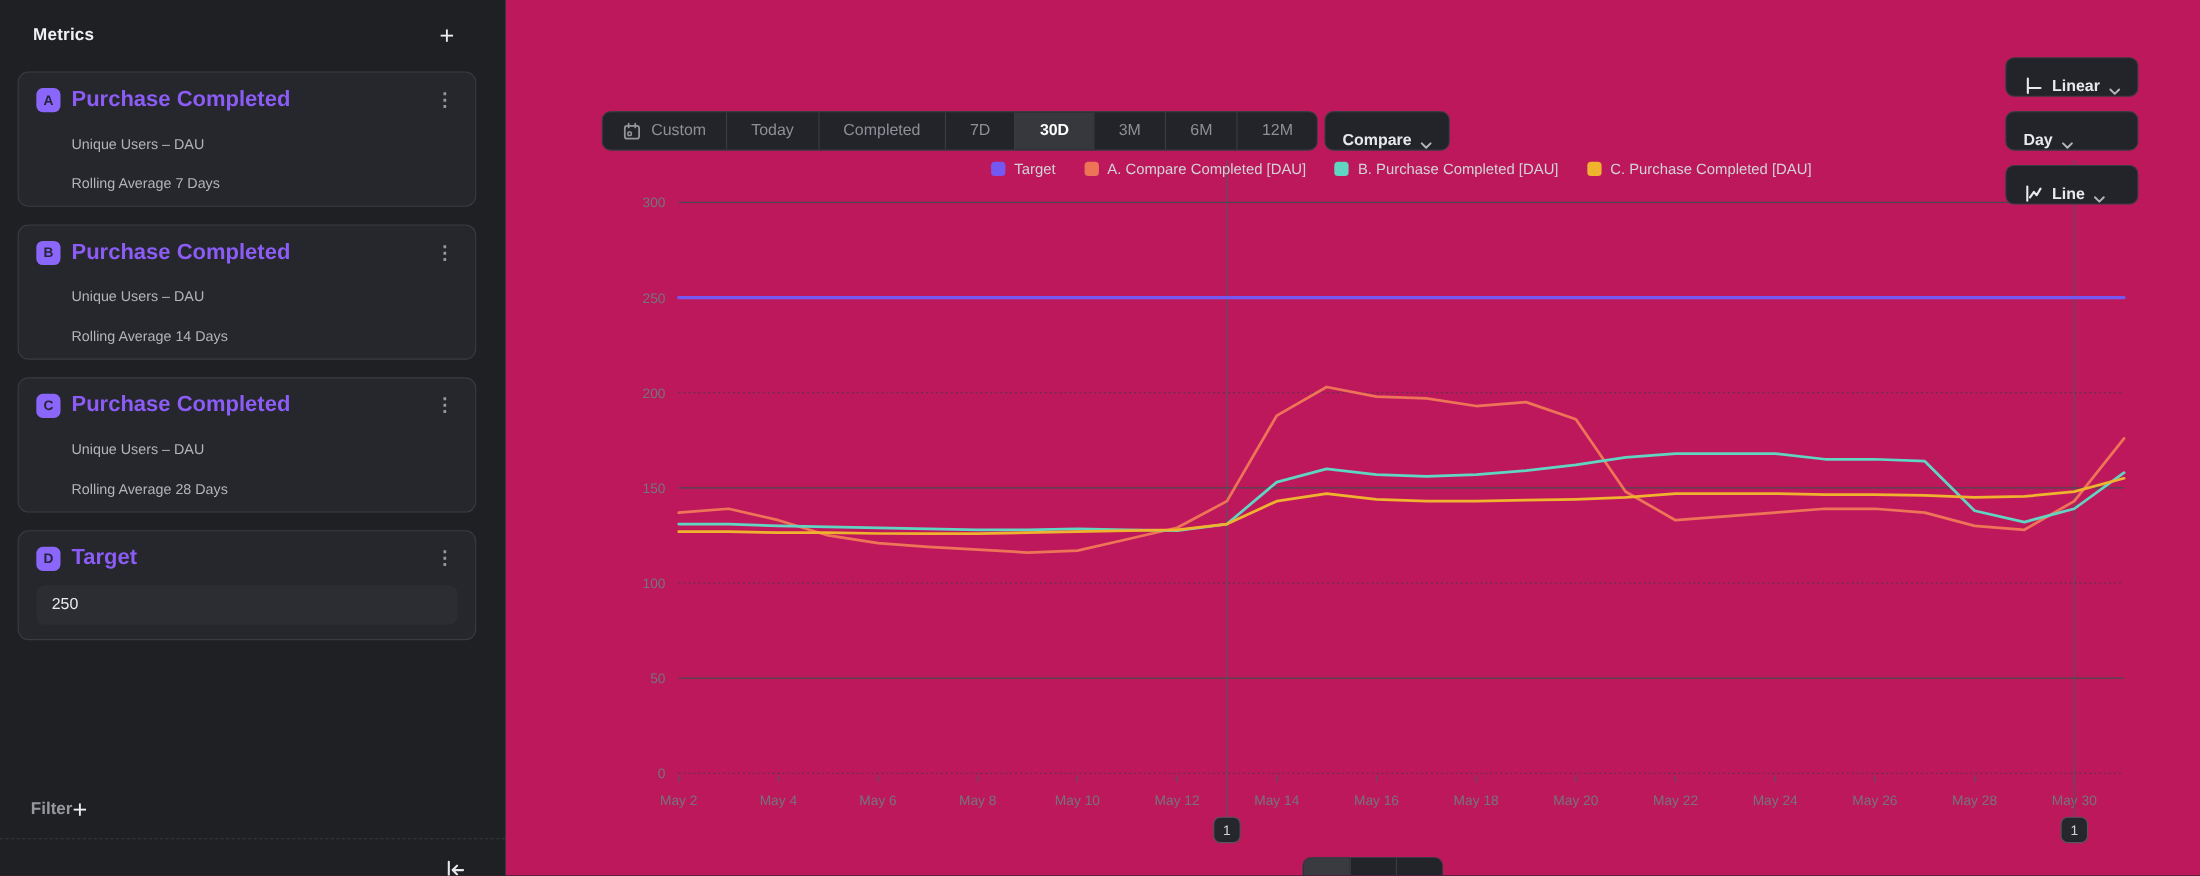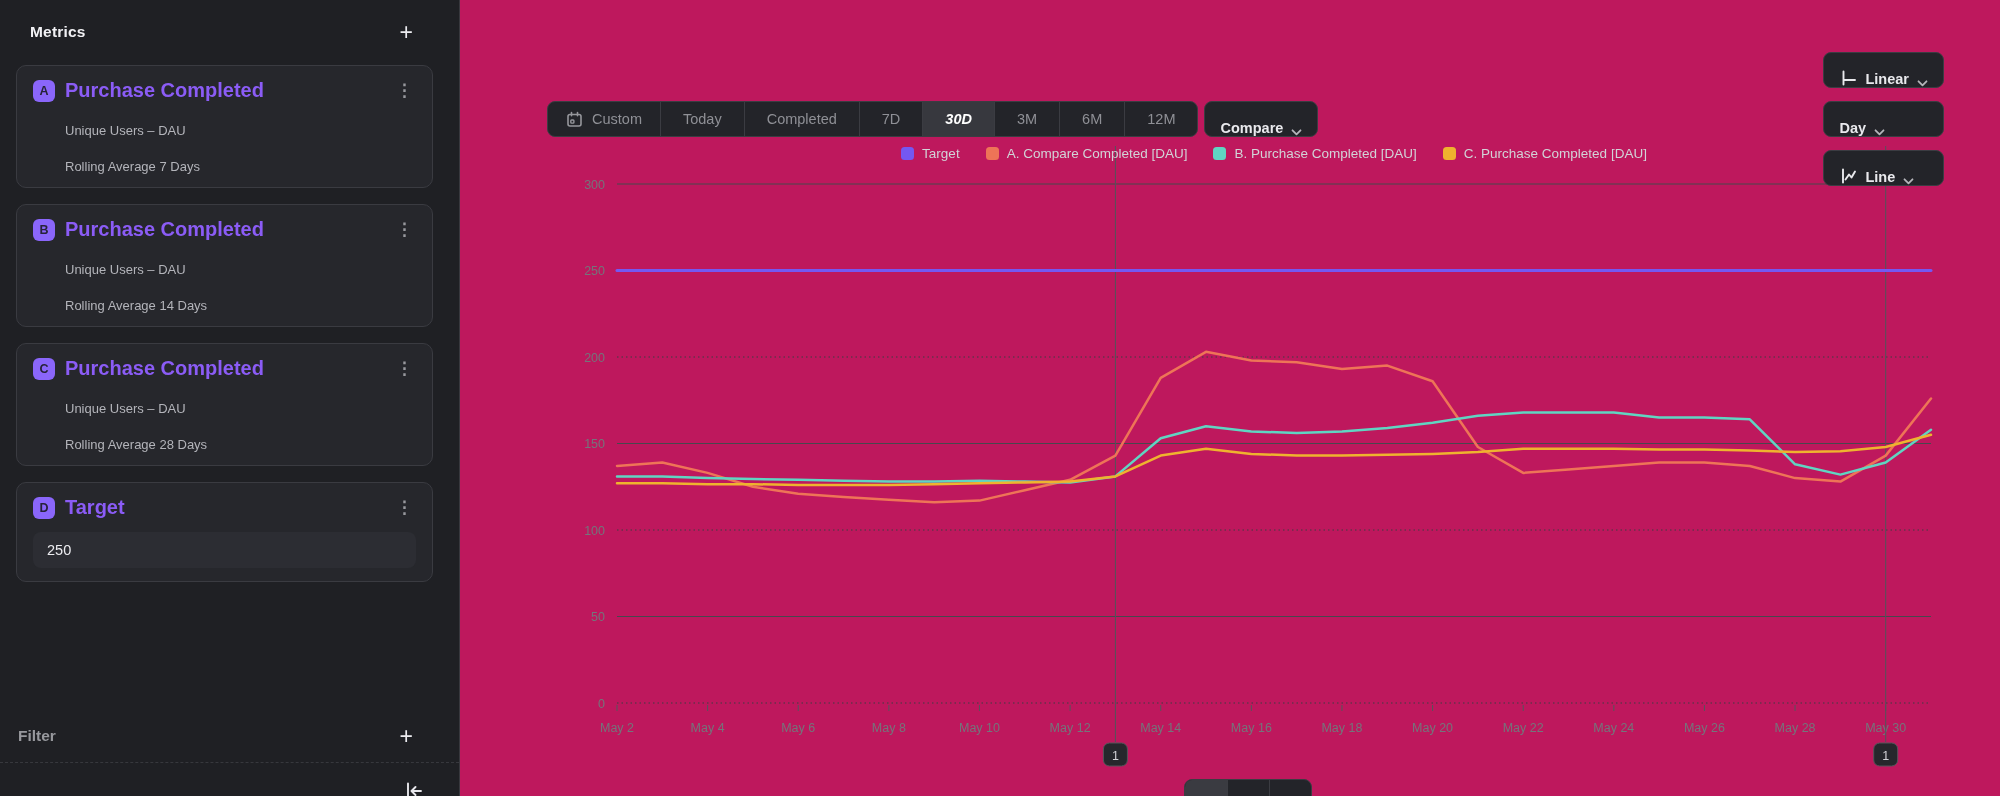--- a/index.html
+++ b/index.html
@@ -21,40 +21,40 @@
   .card-top { display:flex; align-items:center; }
   .badge { width:22px; height:22px; border-radius:6px; background:#8a66fa;
            color:#272339; font-size:12.5px; font-weight:700;
            display:flex; align-items:center; justify-content:center; flex:0 0 auto; }
   .card-title { font-size:20px; font-weight:700; color:#8b5cf6; margin-left:10px; flex:1; }
   .kebab { color:#97989d; font-size:17px; font-weight:700; line-height:20px;
            padding:0 3px; cursor:pointer; }
   .card-sub { font-size:13px; color:#b3b4ba; margin-left:32px; margin-top:21px; }
   .target-input { margin-top:13px; height:36px; background:#2c2d33; border-radius:8px;
                   font-size:14.5px; color:#ececf0; line-height:36px; padding-left:14px; }
-  .filter-row { position:absolute; top:726px; left:18px; right:46px;
-                display:flex; justify-content:space-between; align-items:center; }
+  .filter-row { position:absolute; top:726px; left:28px; right:46px;
+                display:flex; justify-content:flex-start; align-items:center; }
   .filter-title { font-size:15.5px; font-weight:700; color:#97989d; }
   .sb-divider { position:absolute; top:762px; left:0; right:0;
                 border-top:1px dashed #37383d; }
   .collapse-btn { position:absolute; top:780px; right:34px; width:22px; height:22px; }
 
   
   .main { position:relative; flex:1; height:796px; background:#be185d; overflow:hidden; }
   .toolbar { position:absolute; top:52px; left:0; right:0; z-index:3;
              display:flex; justify-content:space-between; align-items:center;
              padding-left:87px; padding-right:56px; }
   .tb-left { display:flex; align-items:stretch; gap:6px; }
   .seg-control { display:flex; align-items:stretch; background:#232429;
                  border:1px solid #3b3c42; border-radius:8px; overflow:hidden; height:36px; }
   .seg { display:flex; align-items:center; gap:9px; padding:0 22px; font-size:14.5px;
          font-weight:500; color:#8f9096; border-left:1px solid #3b3c42; cursor:pointer;
          white-space:nowrap; }
   .seg:first-child { border-left:none; padding:0 18px; }
-  .seg.active { background:#37383e; color:#ffffff; font-weight:700;font-style:italic; }
+  .seg.active { background:#37383e; color:#ffffff; font-weight:700; }
   .tb-btn { display:flex; align-items:flex-end; gap:8px; height:36px; padding:0 15px;
             background:#232429; border:1px solid #3b3c42; border-radius:8px;
             font-size:14.5px; font-weight:700; color:#e9e9ed; cursor:pointer;
             white-space:nowrap; }
   .tb-right { display:flex; align-items:stretch; gap:13px;flex-direction:column; }
   .legend { position:absolute; top:146px; left:157px; width:1314px; z-index:2;
             display:flex; justify-content:center; align-items:center; gap:26px; }
   .legend-item { display:flex; align-items:center; gap:8px; cursor:pointer; }
   .swatch { width:13px; height:13px; border-radius:3.5px; flex:0 0 auto; }
   .legend-label { font-size:13.5px; color:#d2d3d7; }

